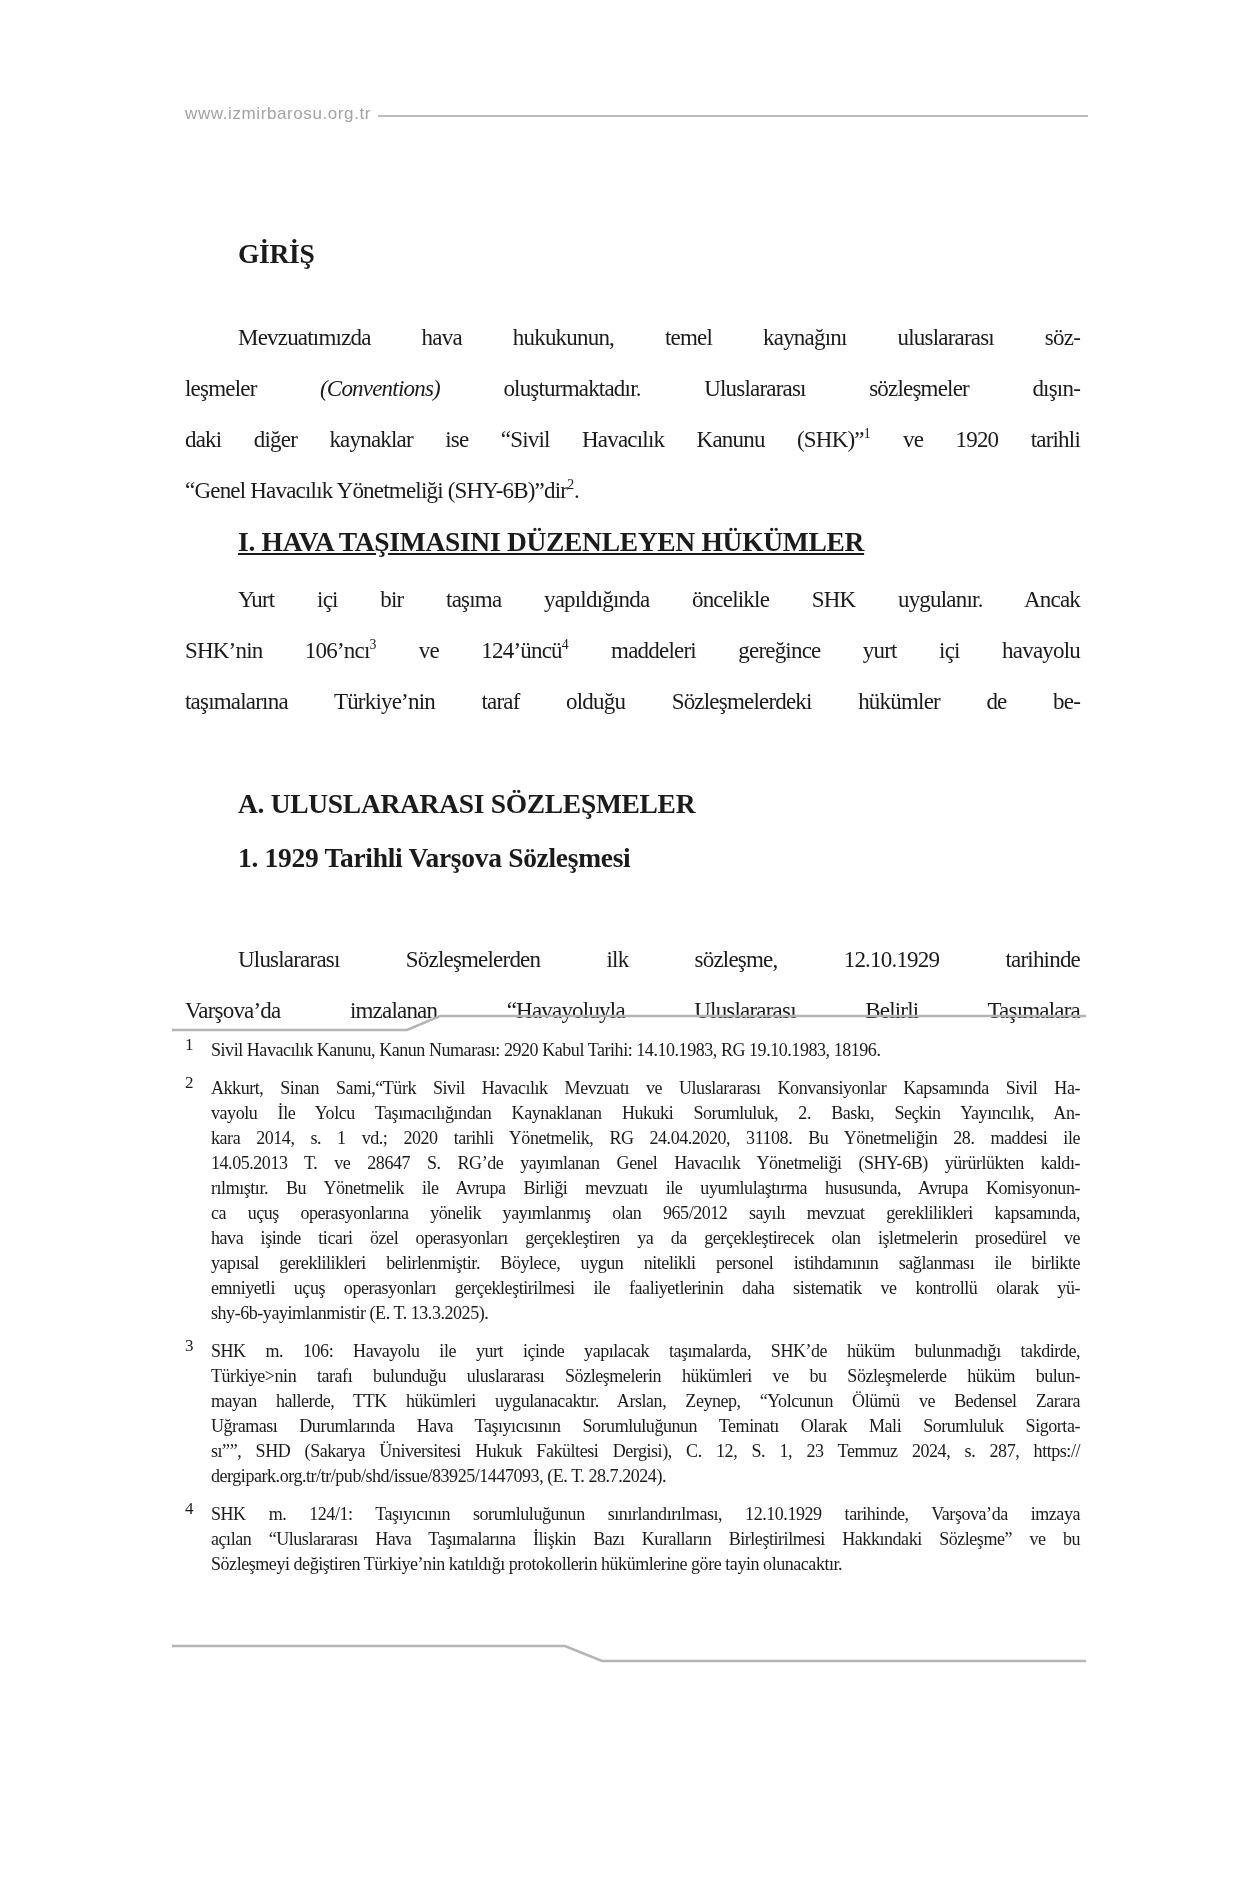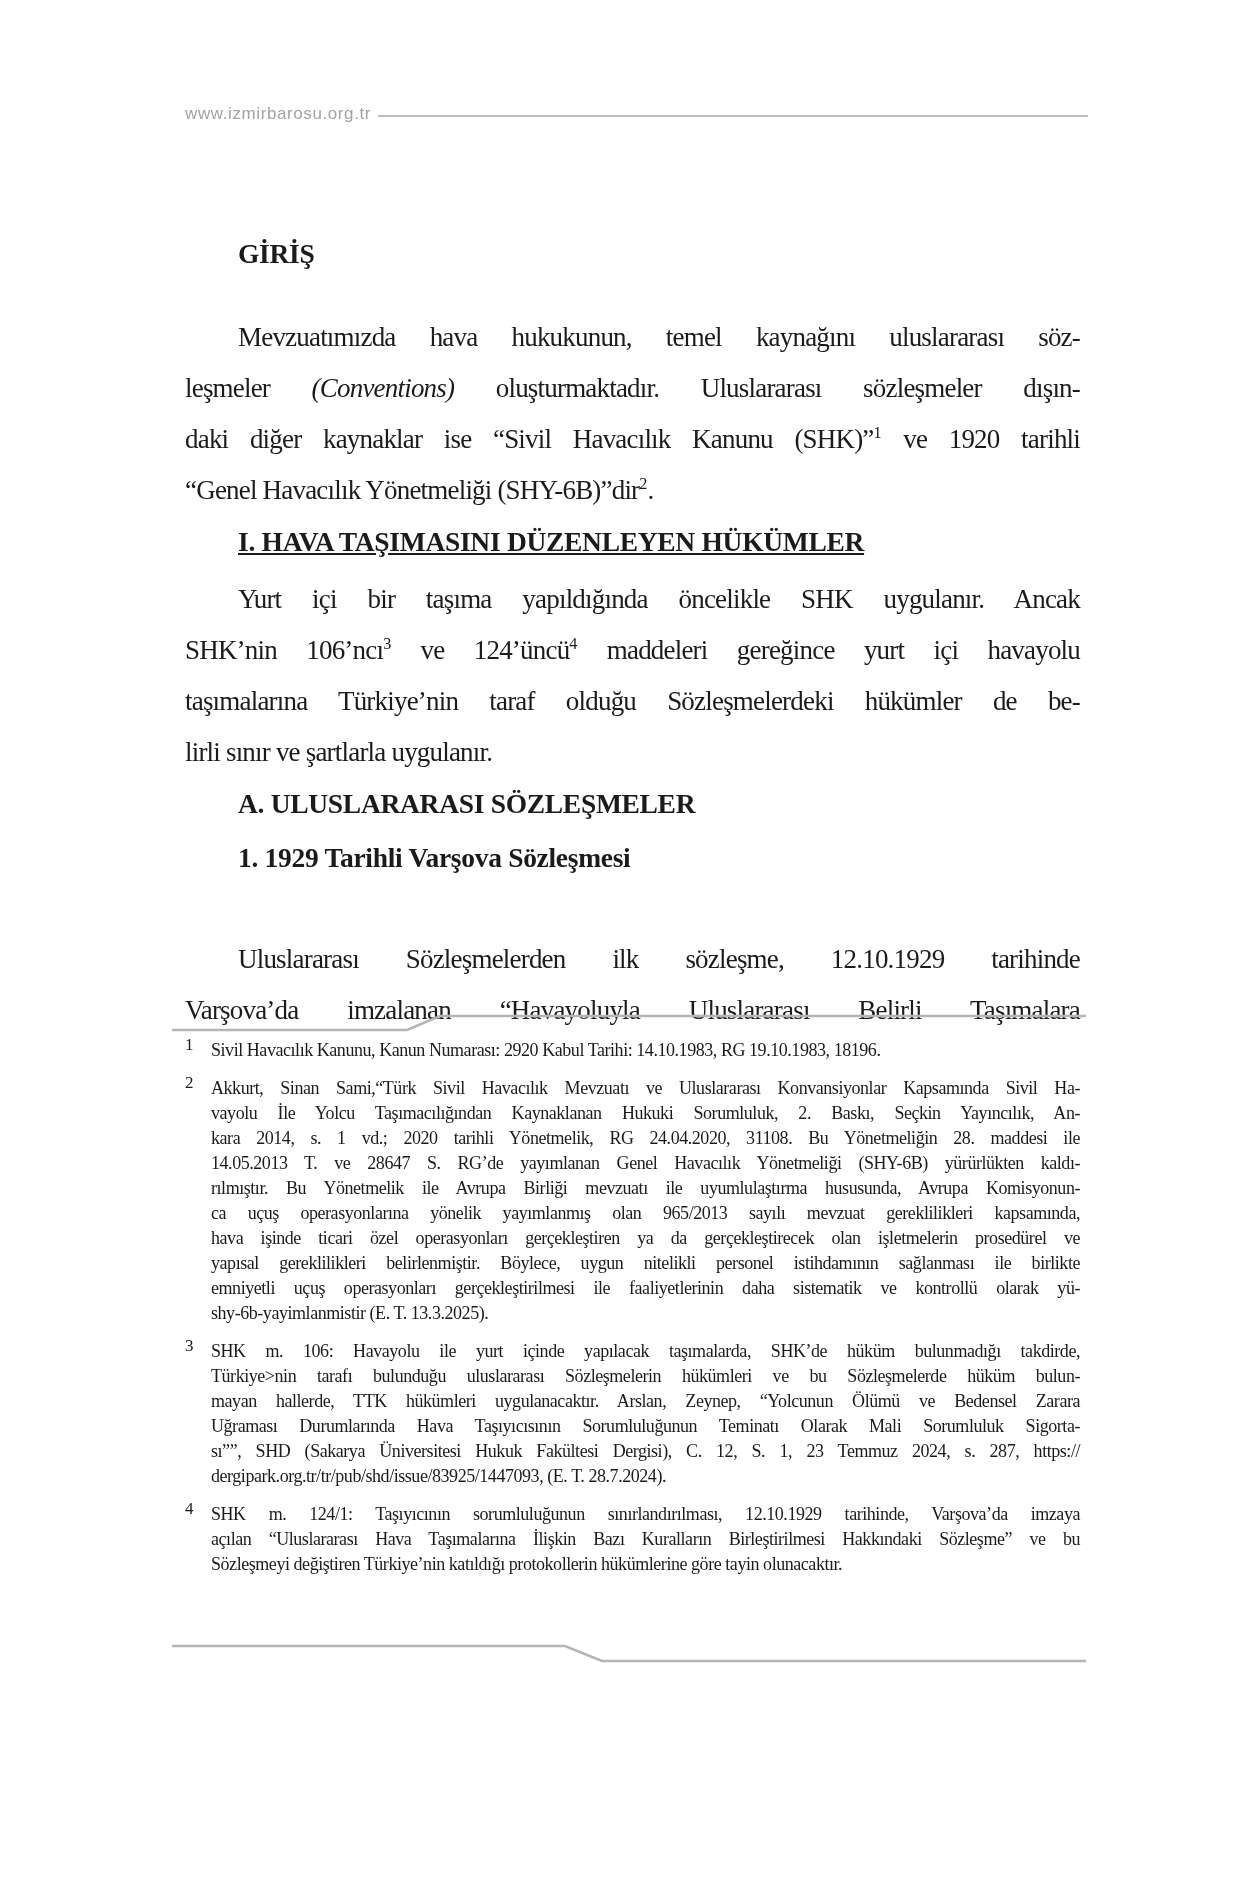--- a/index.html
+++ b/index.html
@@ -15,21 +15,21 @@
   
   .hdr{
     position:absolute; left:185px; right:172px; top:104px;
     display:flex; align-items:center; gap:7px;
     font-family:"Liberation Sans", sans-serif;
   }
   .hdr-url{font-size:17px; color:#a3a3a3; letter-spacing:0.6px; white-space:nowrap;}
   .hdr-rule{flex:1; border-top:2px solid #bdbdbd; margin-top:3px;}
 
   
-  .tblock{position:absolute; left:185px; width:895px; font-size:27px; line-height:51px; letter-spacing:-0.8px;}
+  .tblock{position:absolute; left:185px; width:895px; font-size:23px; line-height:51px; letter-spacing:-0.8px;}
   .pline{text-align:justify; text-align-last:justify;}
   .pline.ind{text-indent:53px;}
   .pline.end{text-align-last:left;}
   .hline{position:absolute; left:238px; font-weight:bold; font-size:27.5px; line-height:36px; letter-spacing:-0.3px; white-space:nowrap;}
   .sup{font-size:0.6em; vertical-align:super; line-height:0; letter-spacing:0;}
   .it{font-style:italic;margin-top:32px;}
 
   
   .rule-svg{position:absolute; left:170px; width:920px;}
 
@@ -65,21 +65,20 @@
       <div class="pline">daki diğer kaynaklar ise “Sivil Havacılık Kanunu (SHK)”<span class="sup">1</span> ve 1920 tarihli</div>
       <div class="pline end">“Genel Havacılık Yönetmeliği (SHY-6B)”dir<span class="sup">2</span>.</div>
     </div>
 
   <div class="hline" style="top:524px;text-decoration:underline;">I. HAVA TAŞIMASINI DÜZENLEYEN HÜKÜMLER</div>
 
   <div class="tblock" style="top:574px;">
       <div class="pline ind">Yurt içi bir taşıma yapıldığında öncelikle SHK uygulanır. Ancak</div>
       <div class="pline">SHK’nin 106’ncı<span class="sup">3</span> ve 124’üncü<span class="sup">4</span> maddeleri gereğince yurt içi havayolu</div>
       <div class="pline">taşımalarına Türkiye’nin taraf olduğu Sözleşmelerdeki hükümler de be-</div>
-      <div class="pline end">lirli sınır ve şartlarla uygulanır.</div>
     </div>
 
   <div class="hline" style="top:786px;">A. ULUSLARARASI SÖZLEŞMELER</div>
 
   <div class="hline" style="top:840px;text-align:right;">1. 1929 Tarihli Varşova Sözleşmesi</div>
 
   <div class="tblock" style="top:934px;">
       <div class="pline ind">Uluslararası Sözleşmelerden ilk sözleşme, 12.10.1929 tarihinde</div>
       <div class="pline">Varşova’da imzalanan “Havayoluyla Uluslararası Belirli Taşımalara</div>
     </div>
@@ -96,21 +95,21 @@
         </div>
     </div>
     <div class="footnote">
       <span class="fn-num">2</span>
       <div class="fn-text">
           <div class="pline">Akkurt, Sinan Sami,“Türk Sivil Havacılık Mevzuatı ve Uluslararası Konvansiyonlar Kapsamında Sivil Ha-</div>
           <div class="pline">vayolu İle Yolcu Taşımacılığından Kaynaklanan Hukuki Sorumluluk, 2. Baskı, Seçkin Yayıncılık, An-</div>
           <div class="pline">kara 2014, s. 1 vd.; 2020 tarihli Yönetmelik, RG 24.04.2020, 31108. Bu Yönetmeliğin 28. maddesi ile</div>
           <div class="pline">14.05.2013 T. ve 28647 S. RG’de yayımlanan Genel Havacılık Yönetmeliği (SHY-6B) yürürlükten kaldı-</div>
           <div class="pline">rılmıştır. Bu Yönetmelik ile Avrupa Birliği mevzuatı ile uyumlulaştırma hususunda, Avrupa Komisyonun-</div>
-          <div class="pline">ca uçuş operasyonlarına yönelik yayımlanmış olan 965/2013 sayılı mevzuat gereklilikleri kapsamında,</div>
+          <div class="pline">ca uçuş operasyonlarına yönelik yayımlanmış olan 965/2012 sayılı mevzuat gereklilikleri kapsamında,</div>
           <div class="pline">hava işinde ticari özel operasyonları gerçekleştiren ya da gerçekleştirecek olan işletmelerin prosedürel ve</div>
           <div class="pline">yapısal gereklilikleri belirlenmiştir. Böylece, uygun nitelikli personel istihdamının sağlanması ile birlikte</div>
           <div class="pline">emniyetli uçuş operasyonları gerçekleştirilmesi ile faaliyetlerinin daha sistematik ve kontrollü olarak yü-</div>
           <div class="pline end">shy-6b-yayimlanmistir (E. T. 13.3.2025).</div>
         </div>
     </div>
     <div class="footnote">
       <span class="fn-num">3</span>
       <div class="fn-text">
           <div class="pline">SHK m. 106: Havayolu ile yurt içinde yapılacak taşımalarda, SHK’de hüküm bulunmadığı takdirde,</div>

